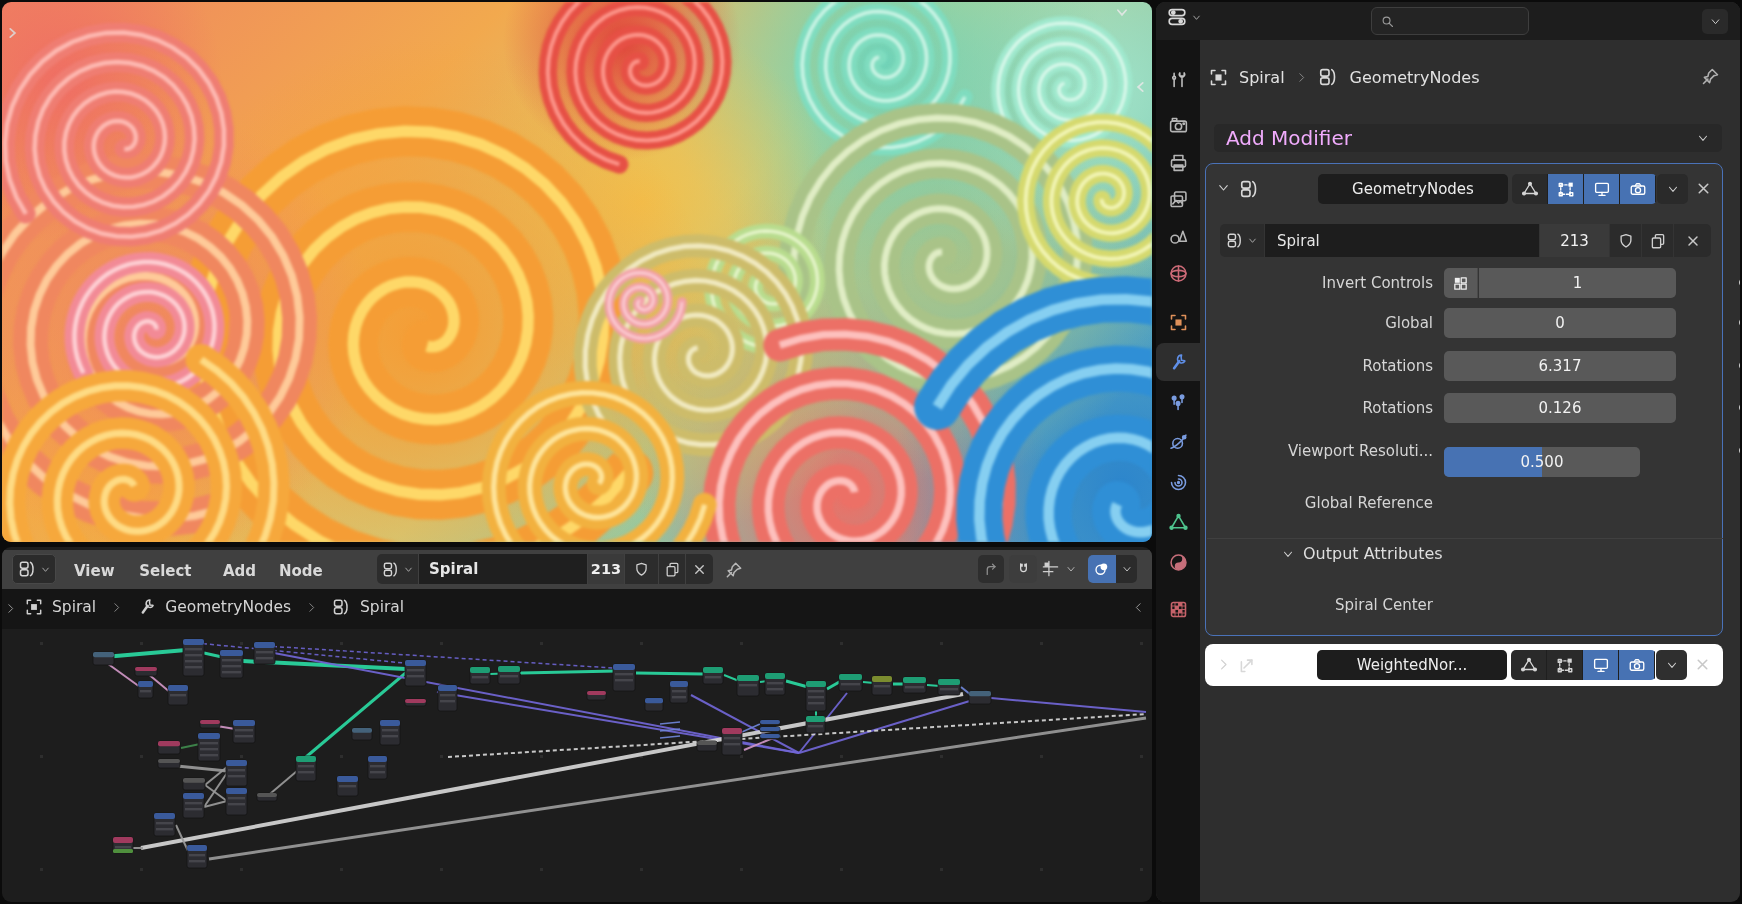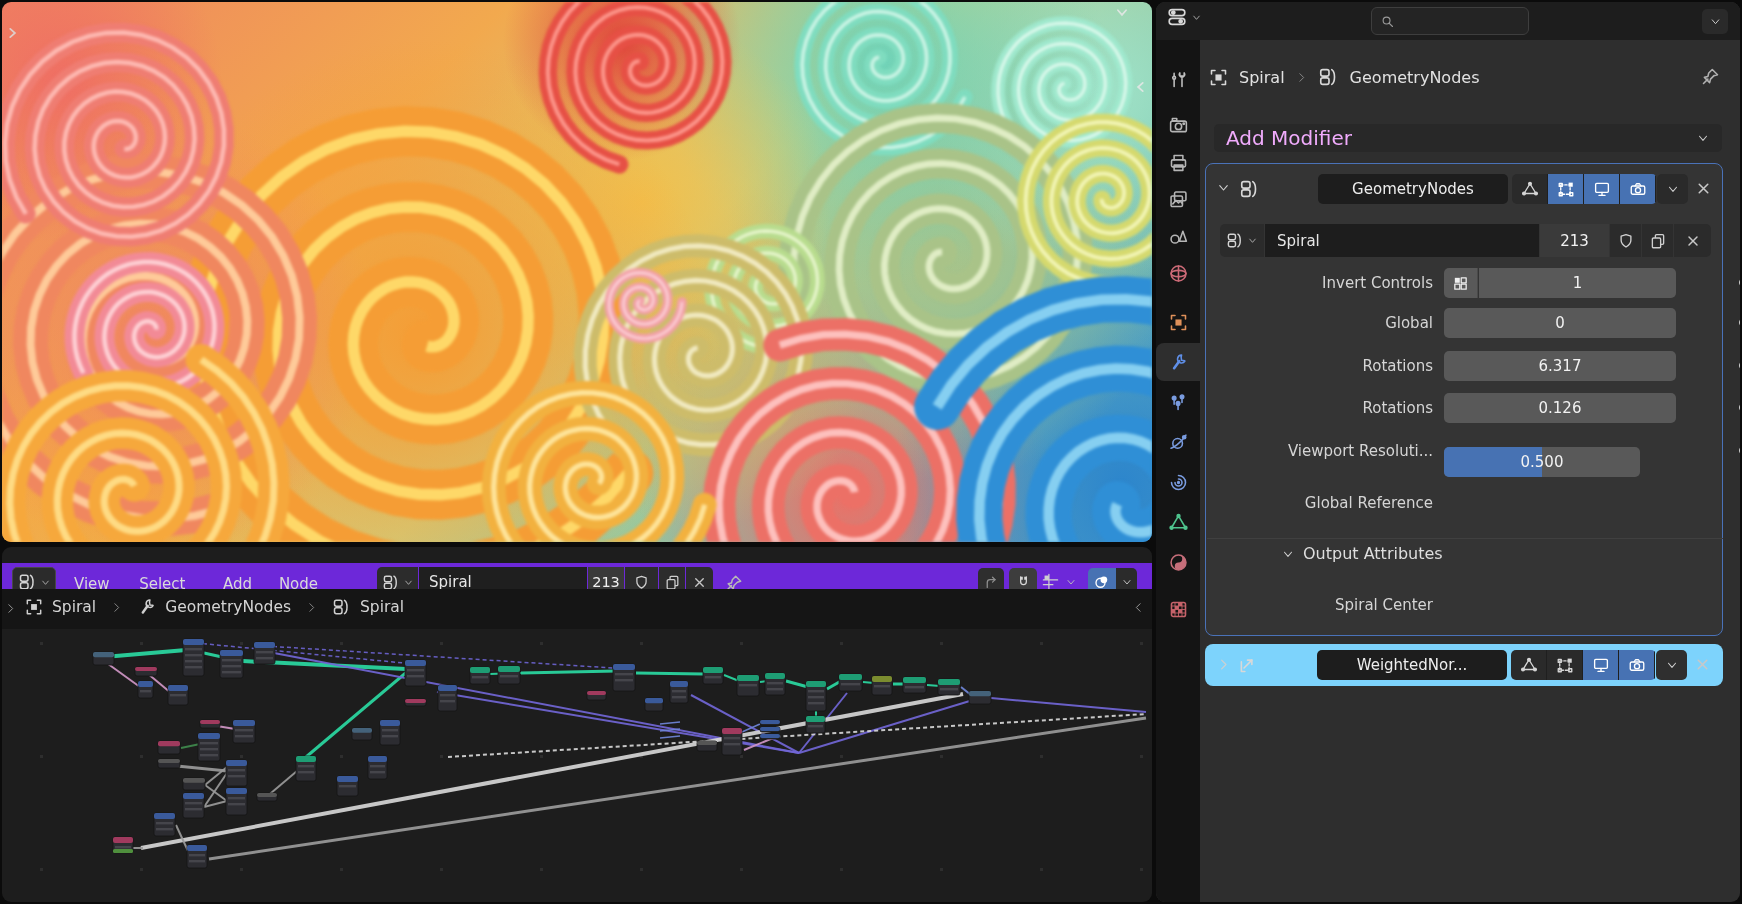--- a/index.html
+++ b/index.html
@@ -23,41 +23,41 @@
       radial-gradient(320px at 1120px 480px,#2d86cc,rgba(45,134,204,0) 72%),
       radial-gradient(290px at 845px 495px,#ec7066,rgba(236,112,102,0) 72%),
       radial-gradient(270px at 130px 490px,#f6a83c,rgba(246,168,60,0) 70%),
       linear-gradient(135deg,#ef8560 0%,#f2a94e 30%,#cfd080 55%,#7fc4ad 75%,#4a9bc8 100%);}
   .viewport svg.spirals{position:absolute;inset:0;filter:blur(1.6px);}
   .vp-chev{position:absolute;color:#e8e8e8;opacity:.85;z-index:3;}
 
   
   .node-editor{position:absolute;left:2px;top:547px;width:1150px;height:355px;border-radius:9px;overflow:hidden;background:#1d1d1d;}
   .ne-graph-svg{position:absolute;left:0;top:0;width:1150px;height:355px;z-index:1;}
-  .ne-header{position:absolute;left:0;top:16px;width:100%;height:42px;background:#6d28d9;z-index:2;}
+  .ne-header{position:absolute;left:0;top:3px;width:100%;height:42px;background:#404040;z-index:2;font-weight:bold;}
   .ne-crumbbar{position:absolute;left:0;top:42px;width:100%;height:40px;background:#151515;z-index:2;}
   .ne-menu{position:absolute;top:7px;height:28px;display:flex;align-items:center;padding:0 6px;border-radius:4px;font-size:15px;color:#d9d9d9;}
   .btn{background:#2b2b2b;border-radius:5px;display:flex;align-items:center;justify-content:center;color:#cfcfcf;}
   .field-dark{background:#1f1f1f;color:#e6e6e6;display:flex;align-items:center;font-size:15px;}
   .seg{position:absolute;display:flex;align-items:center;justify-content:center;color:#cfcfcf;background:#2c2c2c;}
   .crumb{display:flex;align-items:center;gap:8px;font-size:15.5px;color:#d4d4d4;}
 
   
   .props{position:absolute;left:1156px;top:2px;width:584px;height:900px;border-radius:9px;overflow:hidden;background:#2e2e2e;}
   .pr-topbar{position:absolute;left:0;top:0;width:100%;height:38px;background:#1d1d1d;}
   .pr-tabs{position:absolute;left:0;top:38px;width:44px;height:862px;background:#141414;}
   .pr-tab{position:absolute;left:0;width:44px;height:38px;display:flex;align-items:center;justify-content:center;cursor:pointer;}
   .pr-tab.active{background:#2e2e2e;border-radius:8px 0 0 8px;}
   .search{position:absolute;left:215px;top:5px;width:158px;height:28px;background:#242424;border:1px solid #3e3e3e;border-radius:6px;display:flex;align-items:center;padding-left:8px;gap:6px;color:#999;}
   .pr-crumb{position:absolute;left:52px;top:58px;height:34px;display:flex;align-items:center;gap:10px;font-size:16px;color:#e2e2e2;}
   .addmod{position:absolute;left:58px;top:122px;width:508px;height:28px;background:#282828;border-radius:5px;display:flex;align-items:center;padding:0 12px;font-size:20px;color:#f0abfc;}
   .addmod .icon{margin-left:auto;}
   .modpanel{position:absolute;left:49px;width:518px;border-radius:8px;}
   .modpanel.active{border:1px solid #4a72b8;background:#343434;}
-  .modpanel.plain{background:#7dd3fc;}
+  .modpanel.plain{background:#ffffff;}
   .mod-namefield{position:absolute;left:112px;width:190px;height:30px;background:#1d1d1d;border-radius:5px;display:flex;align-items:center;justify-content:center;font-size:15px;color:#eee;}
   .togglegroup{position:absolute;left:306px;width:145px;height:30px;display:flex;border-radius:5px;overflow:hidden;}
   .tgl{width:36px;height:30px;display:flex;align-items:center;justify-content:center;background:#2a2a2a;color:#d6d6d6;border-right:1px solid #1f1f1f;}
   .tgl.on{background:#4772b3;color:#fff;}
   .grip{width:22px;height:11px;background-image:radial-gradient(#9a9a9a 1.1px,rgba(0,0,0,0) 1.2px);background-size:5.5px 5.5px;background-position:1px 1px;}
   .rowlabel{position:absolute;width:216px;text-align:right;font-size:15px;color:#d5d5d5;left:60px;}
   .valfield{position:absolute;height:30px;background:#595959;border-radius:5px;color:#f2f2f2;font-size:15px;display:flex;align-items:center;justify-content:center;overflow:hidden;}
   .dot{position:absolute;width:9px;height:9px;border-radius:50%;background:#cfcfcf;}
   .sep{position:absolute;left:50px;width:516px;height:1px;background:#404040;}
   .subhead{position:absolute;display:flex;align-items:center;gap:8px;font-size:16px;color:#dedede;}

